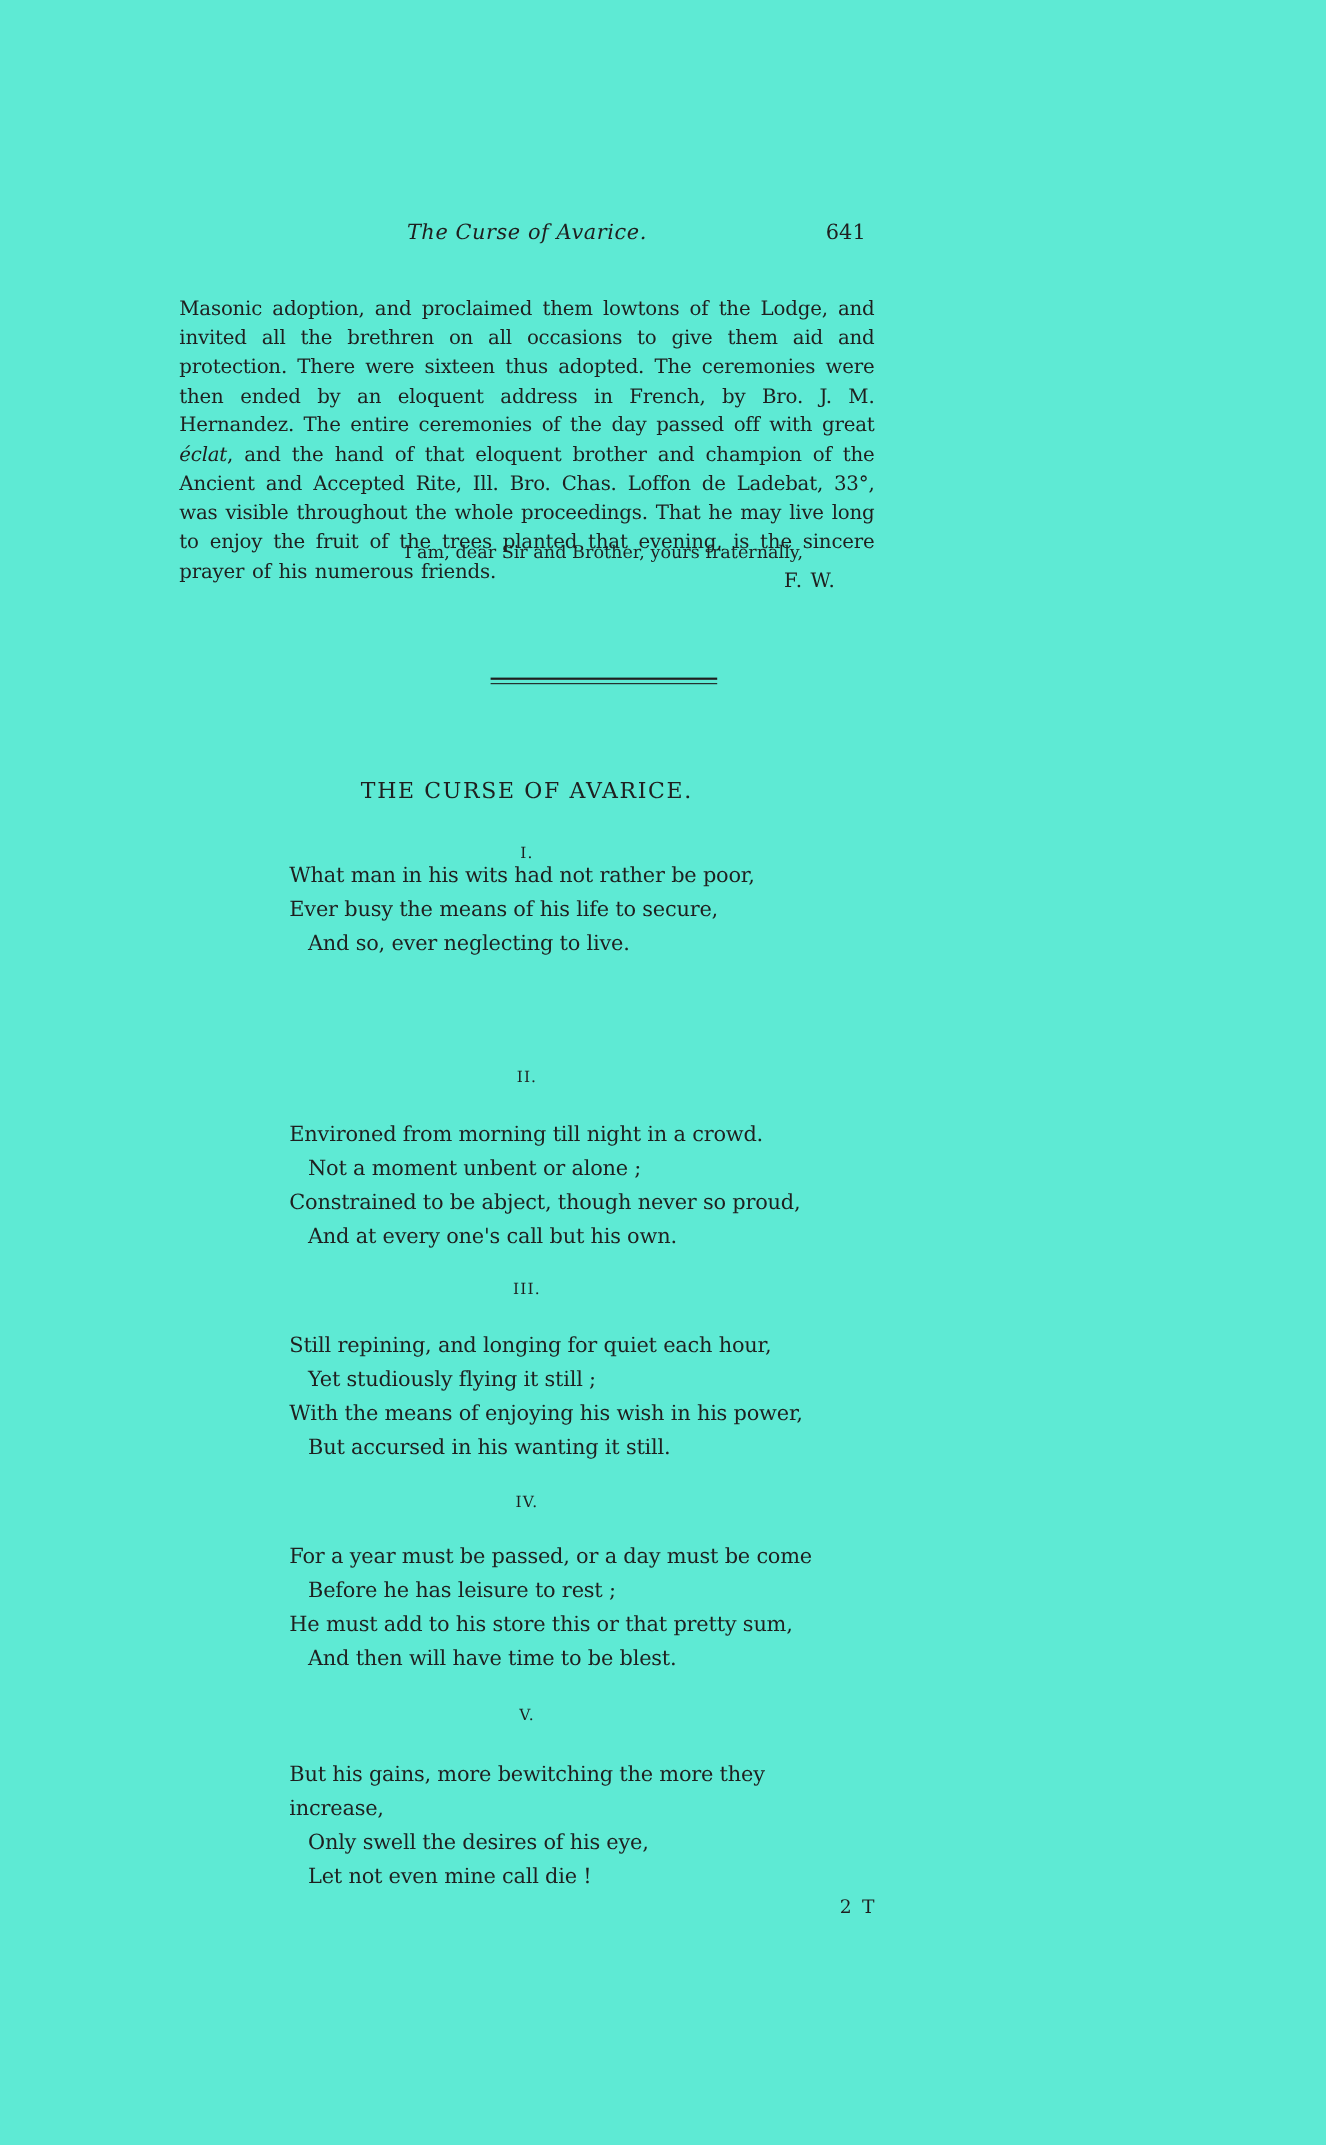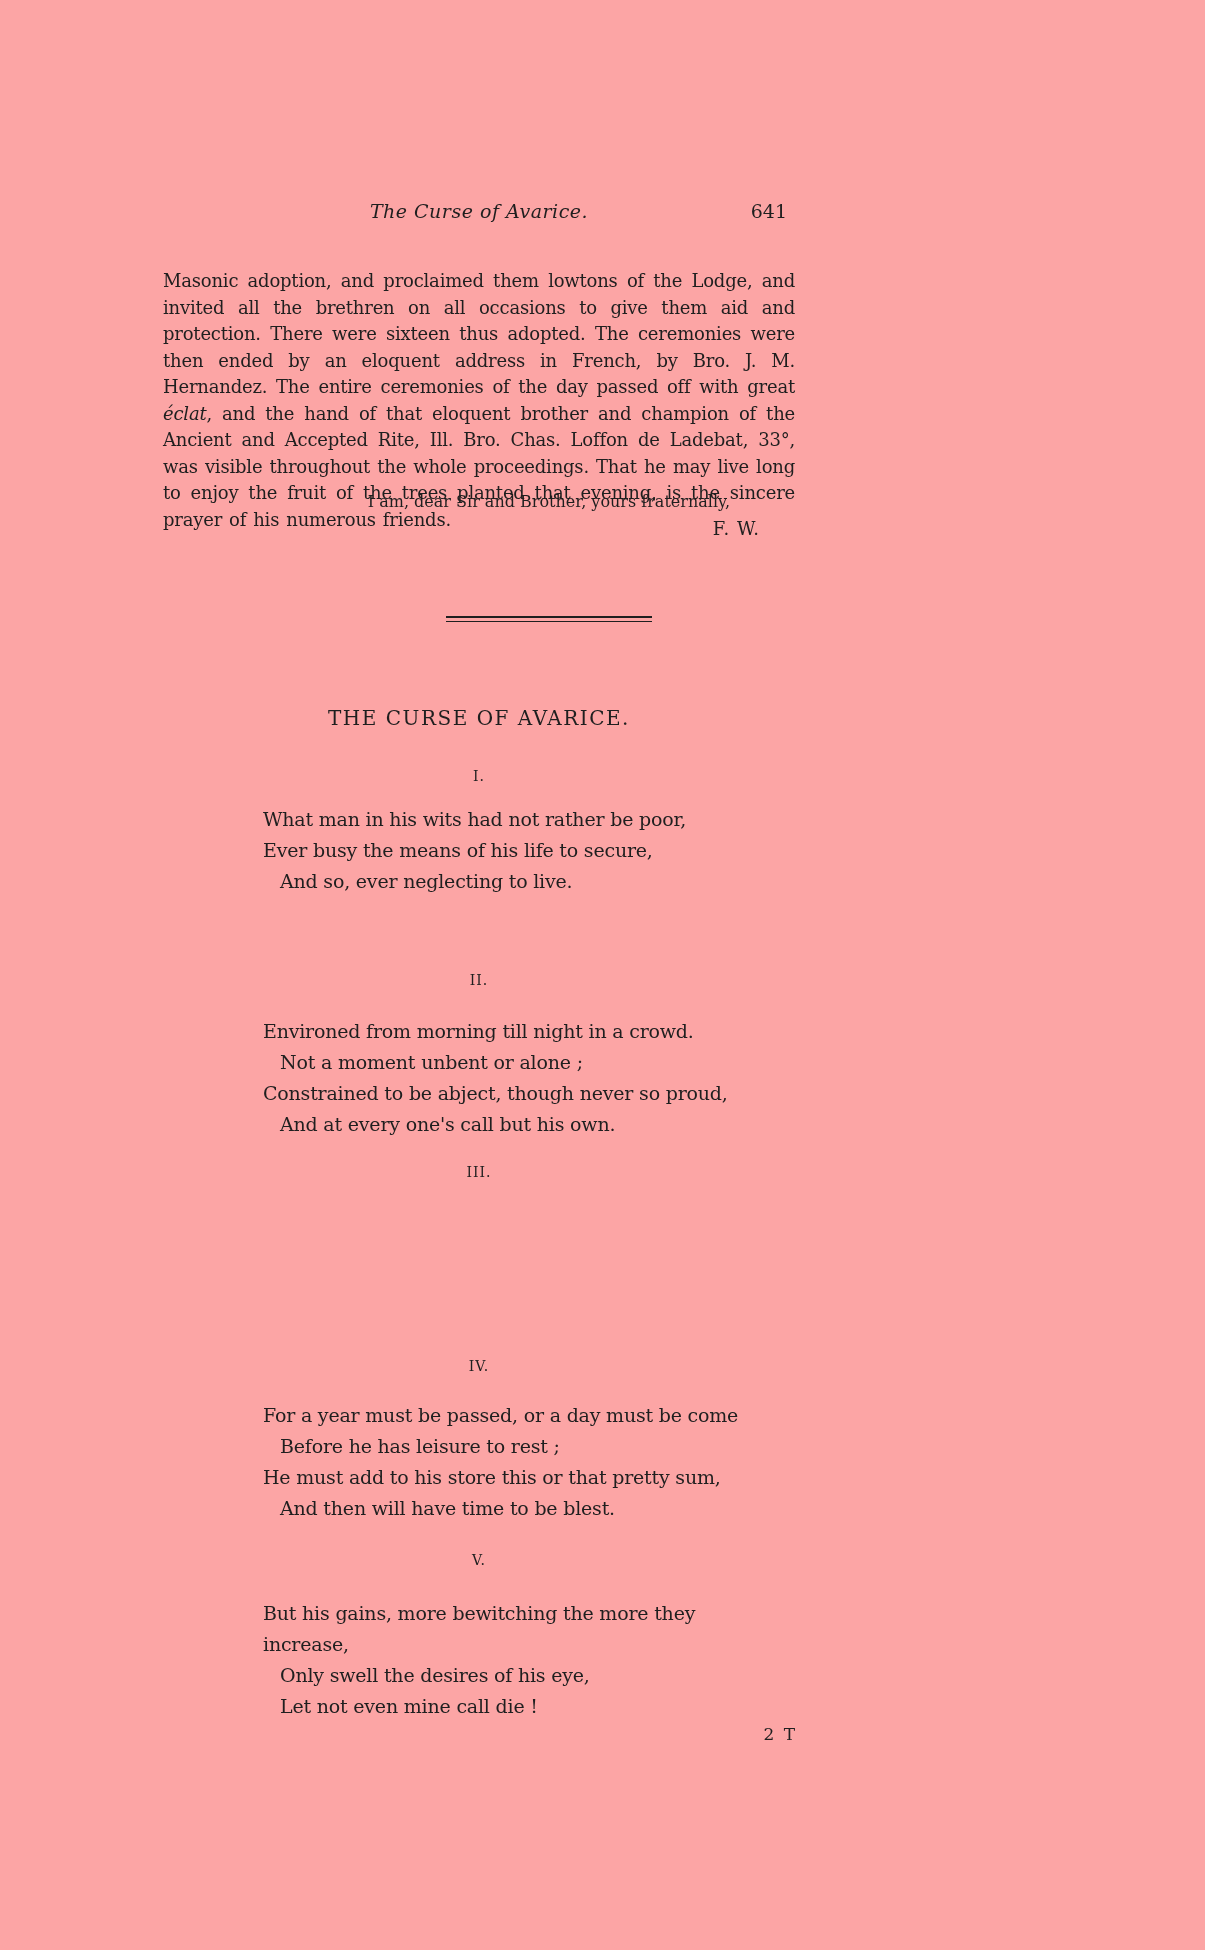--- a/index.html
+++ b/index.html
@@ -4,21 +4,21 @@
 <style>
   html, body {
     margin: 0;
     padding: 0;
     background: #ffffff;
   }
   .page {
     position: relative;
     width: 1205px;
     height: 1950px;
-    background: #fca5a5;
+    background: #5eead4;
     font-family: "DejaVu Serif", "Liberation Serif", serif;
     color: #1f1f1f;
     overflow: hidden;
   }
   .content {
     position: absolute;
     left: 163px;
     top: 0;
     width: 632px;
     height: 1950px;
@@ -143,35 +143,41 @@
 
     <div class="letter-closing">I am, dear Sir and Brother, yours fraternally,</div>
 
     <div class="letter-signature">F. W.</div>
 
     <div class="divider"></div>
 
     <div class="poem-title">THE CURSE OF AVARICE.</div>
 
     <div class="numeral" style="top:768px">I.</div>
-    <div class="stanza" style="top:804px">
+    <div class="stanza" style="top:781px">
       <span class="poem-line">What man in his wits had not rather be poor,</span>
       <span class="poem-line">Ever busy the means of his life to secure,</span>
       <span class="poem-line indent">And so, ever neglecting to live.</span>
     </div>
 
     <div class="numeral" style="top:972px">II.</div>
     <div class="stanza" style="top:1016px">
       <span class="poem-line">Environed from morning till night in a crowd.</span>
       <span class="poem-line indent">Not a moment unbent or alone ;</span>
       <span class="poem-line">Constrained to be abject, though never so proud,</span>
       <span class="poem-line indent">And at every one's call but his own.</span>
     </div>
 
     <div class="numeral" style="top:1164px">III.</div>
+    <div class="stanza" style="top:1208px">
+      <span class="poem-line">Still repining, and longing for quiet each hour,</span>
+      <span class="poem-line indent">Yet studiously flying it still ;</span>
+      <span class="poem-line">With the means of enjoying his wish in his power,</span>
+      <span class="poem-line indent">But accursed in his wanting it still.</span>
+    </div>
 
     <div class="numeral" style="top:1358px">IV.</div>
     <div class="stanza" style="top:1400px">
       <span class="poem-line">For a year must be passed, or a day must be come</span>
       <span class="poem-line indent">Before he has leisure to rest ;</span>
       <span class="poem-line">He must add to his store this or that pretty sum,</span>
       <span class="poem-line indent">And then will have time to be blest.</span>
     </div>
 
     <div class="numeral" style="top:1552px">V.</div>

